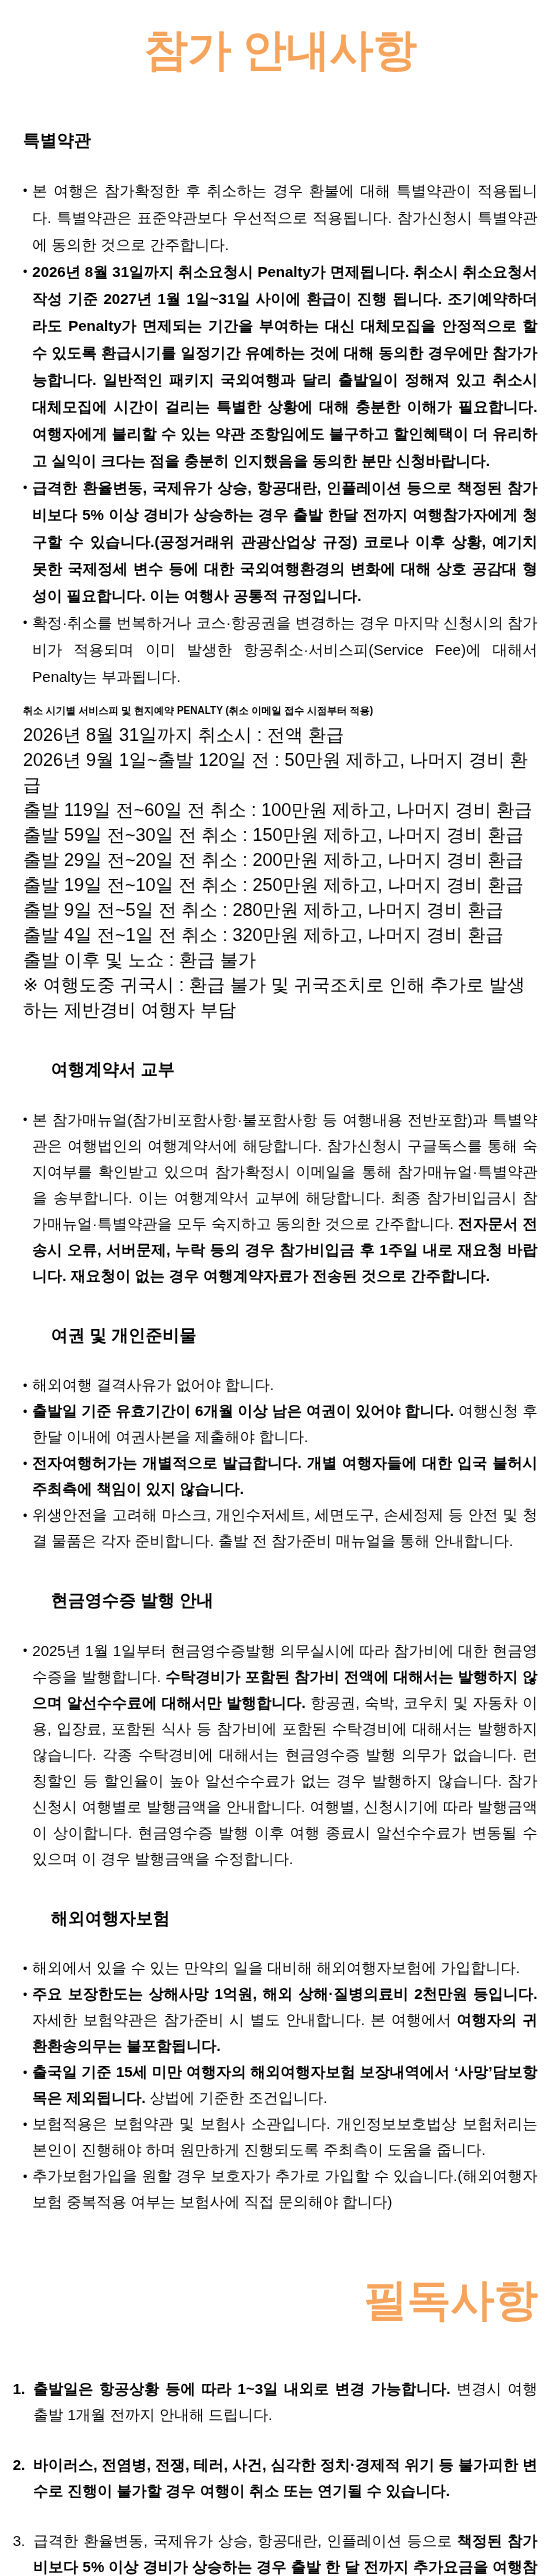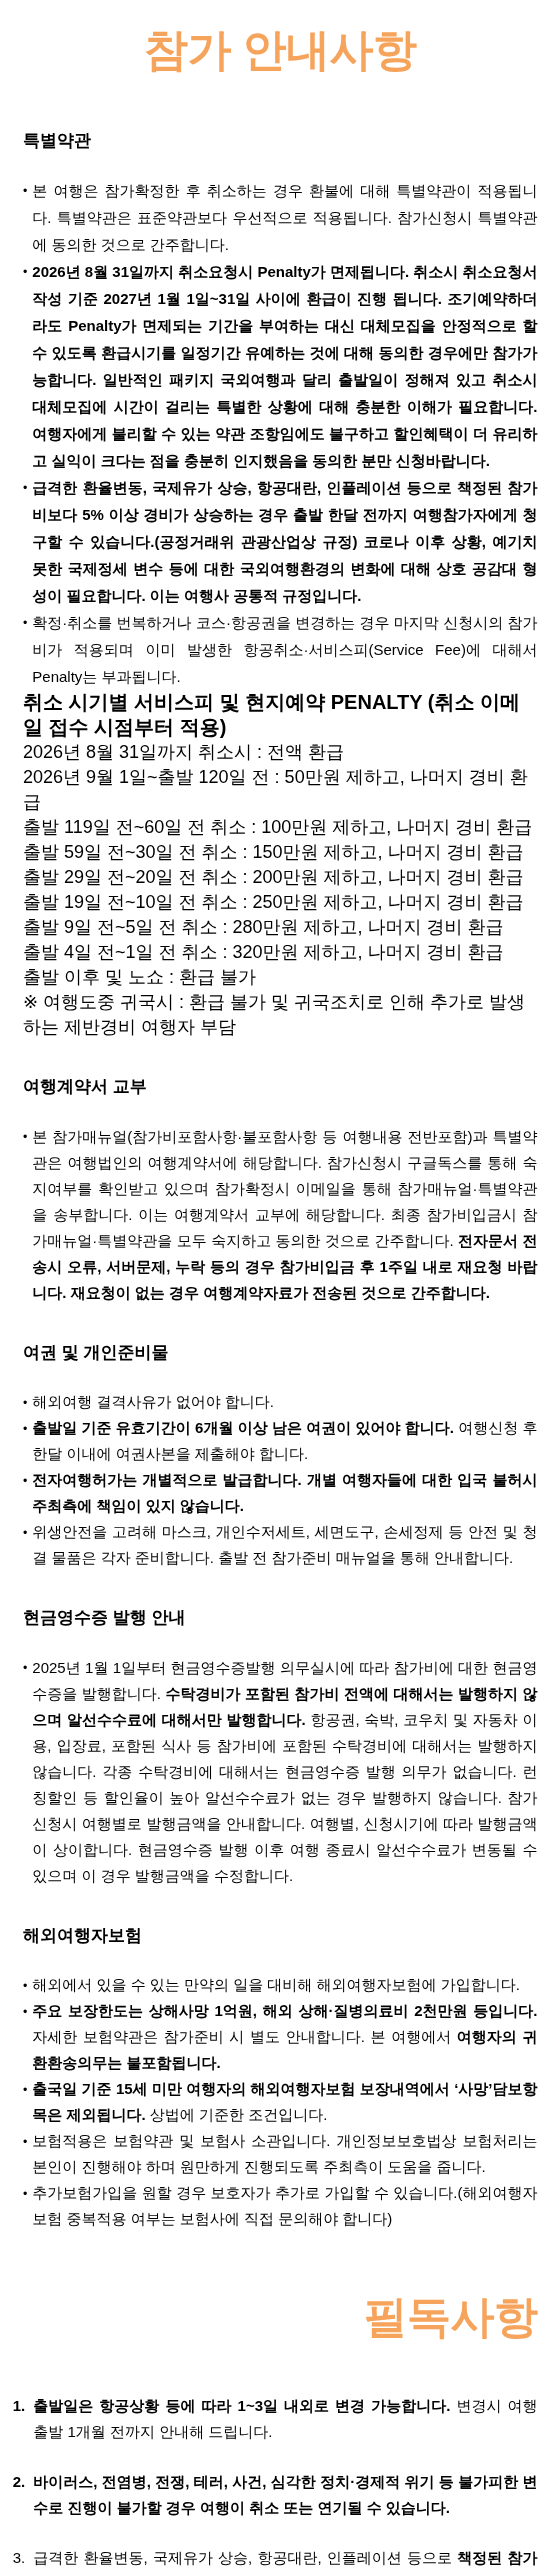--- a/index.html
+++ b/index.html
@@ -23,21 +23,21 @@
   }
   .big-title.second { margin-top:61px;text-align:right; }
 
   h2.sec-heading {
     margin:0;
     font-size:17px;
     font-weight:700;
     line-height:20.6px;
   }
   .sec-heading.first { margin-top:57px; }
-  .sec-heading.later { margin-top:37px; }
+  .sec-heading.later { margin-top:37px;margin-left:28px; }
 
   ul.bullets { list-style:none; margin:26px 0 0 0; padding:0 0 0 9.3px; }
   li.bullet {
     position:relative;
     font-size:15px;
     line-height:27px;
     text-align:justify;
     margin:0;
   }
   li.bullet::before {
@@ -45,22 +45,22 @@
     position:absolute;
     left:-9.3px;
     top:0.5px;
     font-size:12.4px;
   }
   .tight li.bullet { line-height:26px; }
 
   .b { font-weight:700; }
 
   .penalty-heading {
-    margin:0 0 0 0;
-    font-size:20px;
+    margin:8px 0 0 0;
+    font-size:10px;
     font-weight:700;
     line-height:25px;
   }
   .penalty-lines { margin:0; }
   .penalty-line, .penalty-note {
     margin:0;
     font-size:18px;
     line-height:25px;
   }
 

